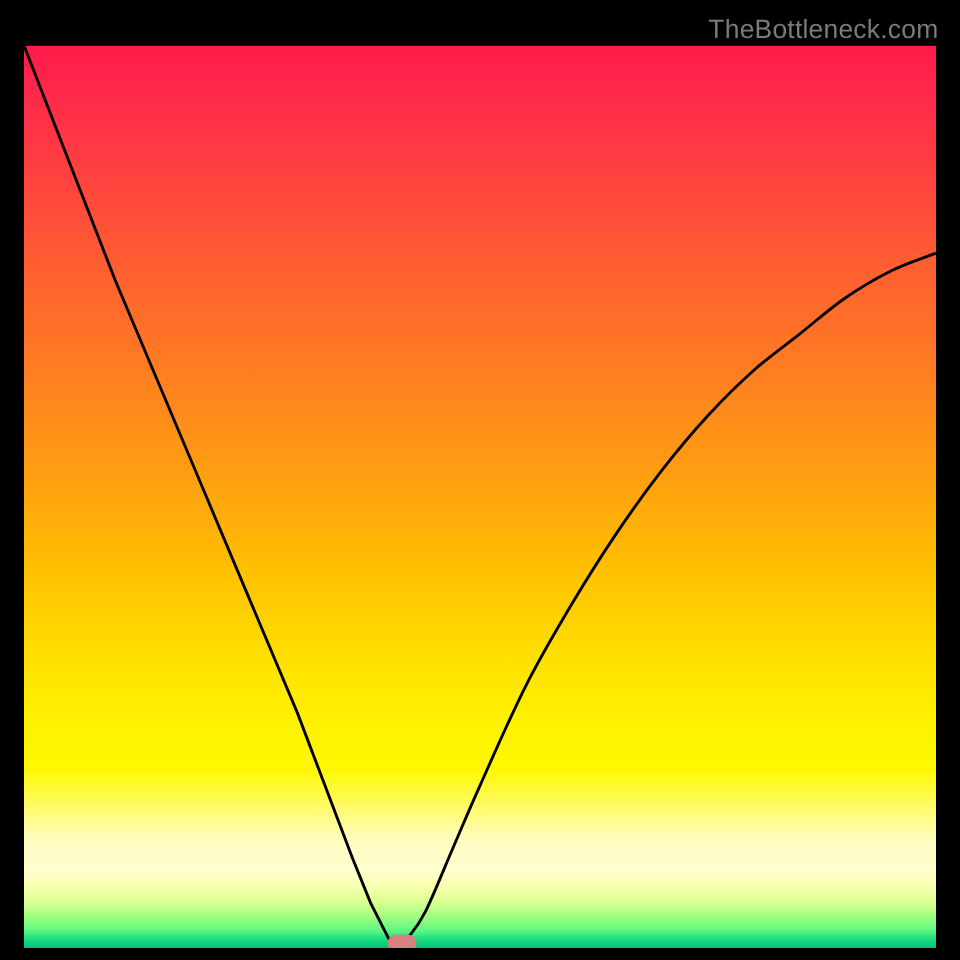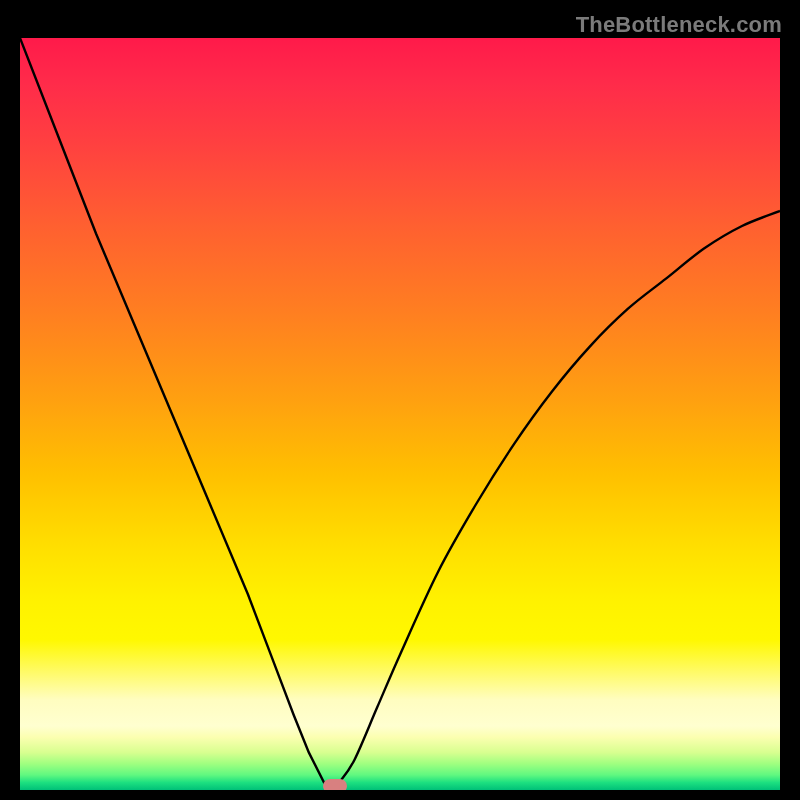--- a/index.html
+++ b/index.html
@@ -51,21 +51,21 @@
       #1de080 99%,
       #00c078 100%
     );
   }
   .watermark {
     position: absolute;
     top: 12px;
     right: 18px;
     color: #7b7b7b;
     font-size: 22px;
-    font-weight: 700;
+    font-weight: 400;
     letter-spacing: 0.2px;
   }
   svg.curve-svg {
     position: absolute;
     inset: 0;
     width: 100%;
     height: 100%;
     pointer-events: none;
   }
   .marker {

